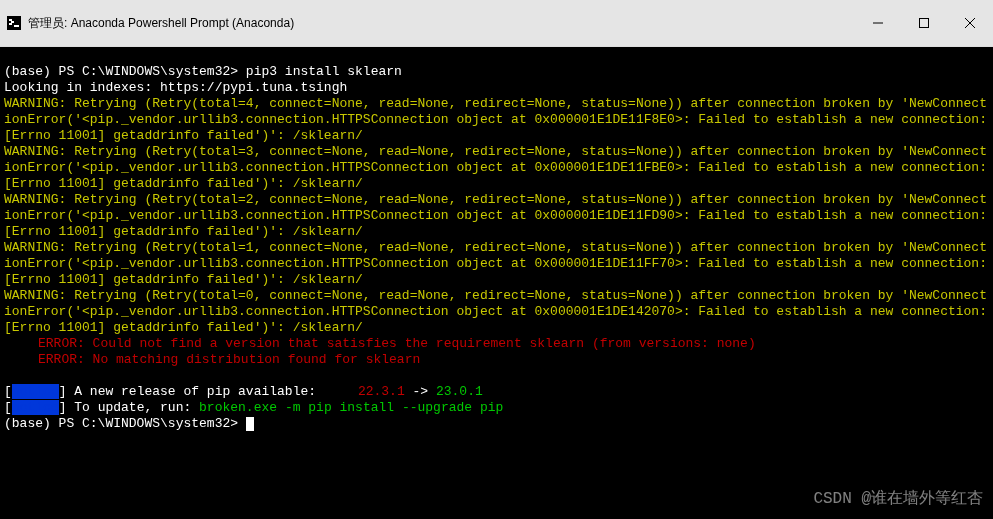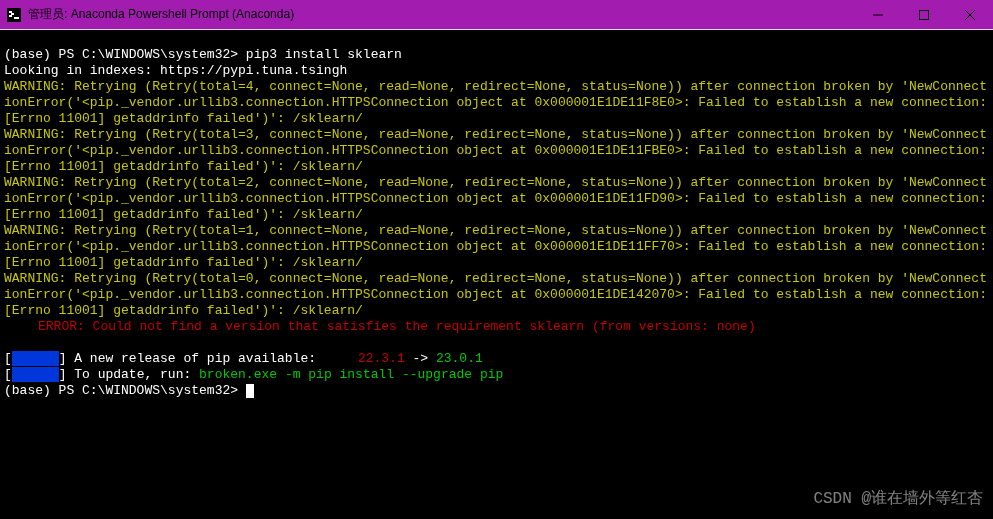--- a/index.html
+++ b/index.html
@@ -1,18 +1,18 @@
 <!DOCTYPE html>
 <html><head>
 <meta charset="utf-8">
 <style>
   * { margin: 0; padding: 0; box-sizing: border-box; }
   body { width: 993px; height: 519px; font-family: "Segoe UI", "Microsoft YaHei", sans-serif; background: #000; overflow: hidden; position: relative; }
   .window { width: 993px; height: 519px; background: #fff; display: flex; flex-direction: column; }
-  .titlebar { height: 30px; background: #a21caf; display: flex; align-items: center; border-bottom: 1px solid #ddd; }
+  .titlebar { height: 47px; background: #e5e5e5; display: flex; align-items: center; border-bottom: 1px solid #ddd; }
   .titlebar-icon { width: 16px; height: 16px; margin: 0 6px; display: flex; align-items: center; justify-content: center; font-size: 12px; }
   .titlebar-title { flex: 1; font-size: 12px; color: #000; }
   .win-btn { width: 46px; height: 30px; display: flex; align-items: center; justify-content: center; font-size: 10px; font-family: monospace; }
   .terminal { flex: 1; background: #000; padding: 17px 4px; font-family: Consolas, "Courier New", monospace; font-size: 13px; line-height: 16px; overflow: hidden; position: relative; }
   .ln { white-space: pre-wrap; word-break: break-all; }
   .white { color: #fff; }
   .yellow { color: #c8c800; }
   .red { color: #c10000; margin-left: 34px; }
   .green { color: #00c800; text-align: right; }
   .blueblock { background: #0037da; color: #0037da; }
@@ -54,20 +54,21 @@
 
   <div class="terminal">
     <div class="ln"><span class="white">(base) PS C:\WINDOWS\system32&gt; </span><span class="white">pip3 install sklearn</span></div>
     <div class="ln white">Looking in indexes: https://pypi.tuna.tsingh</div>
     <div class="ln yellow">WARNING: Retrying (Retry(total=4, connect=None, read=None, redirect=None, status=None)) after connection broken by 'NewConnectionError('&lt;pip._vendor.urllib3.connection.HTTPSConnection object at 0x000001E1DE11F8E0&gt;: Failed to establish a new connection: [Errno 11001] getaddrinfo failed')': /sklearn/</div>
     <div class="ln yellow">WARNING: Retrying (Retry(total=3, connect=None, read=None, redirect=None, status=None)) after connection broken by 'NewConnectionError('&lt;pip._vendor.urllib3.connection.HTTPSConnection object at 0x000001E1DE11FBE0&gt;: Failed to establish a new connection: [Errno 11001] getaddrinfo failed')': /sklearn/</div>
     <div class="ln yellow">WARNING: Retrying (Retry(total=2, connect=None, read=None, redirect=None, status=None)) after connection broken by 'NewConnectionError('&lt;pip._vendor.urllib3.connection.HTTPSConnection object at 0x000001E1DE11FD90&gt;: Failed to establish a new connection: [Errno 11001] getaddrinfo failed')': /sklearn/</div>
     <div class="ln yellow">WARNING: Retrying (Retry(total=1, connect=None, read=None, redirect=None, status=None)) after connection broken by 'NewConnectionError('&lt;pip._vendor.urllib3.connection.HTTPSConnection object at 0x000001E1DE11FF70&gt;: Failed to establish a new connection: [Errno 11001] getaddrinfo failed')': /sklearn/</div>
     <div class="ln yellow">WARNING: Retrying (Retry(total=0, connect=None, read=None, redirect=None, status=None)) after connection broken by 'NewConnectionError('&lt;pip._vendor.urllib3.connection.HTTPSConnection object at 0x000001E1DE142070&gt;: Failed to establish a new connection: [Errno 11001] getaddrinfo failed')': /sklearn/</div>
     <div class="ln red">ERROR: Could not find a version that satisfies the requirement sklearn (from versions: none)</div>
+    <div class="ln red">ERROR: No matching distribution found for sklearn</div>
     <div class="ln">&nbsp;</div>
     <div class="ln"><span class="white">[</span><span class="blueblock">notice</span><span class="white">]</span><span class="white"> A new release of pip available: </span><span class="red">22.3.1</span><span class="white"> -&gt; </span><span class="green">23.0.1</span></div>
     <div class="ln"><span class="white">[</span><span class="blueblock">notice</span><span class="white">]</span><span class="white"> To update, run: </span><span class="green">broken.exe -m pip install --upgrade pip</span></div>
     <div class="ln"><span class="white">(base) PS C:\WINDOWS\system32&gt; </span><span class="cursor"></span></div>
 
     <div class="watermark">CSDN @谁在墙外等红杏</div>
   </div>
 </div>
 
 </body></html>

